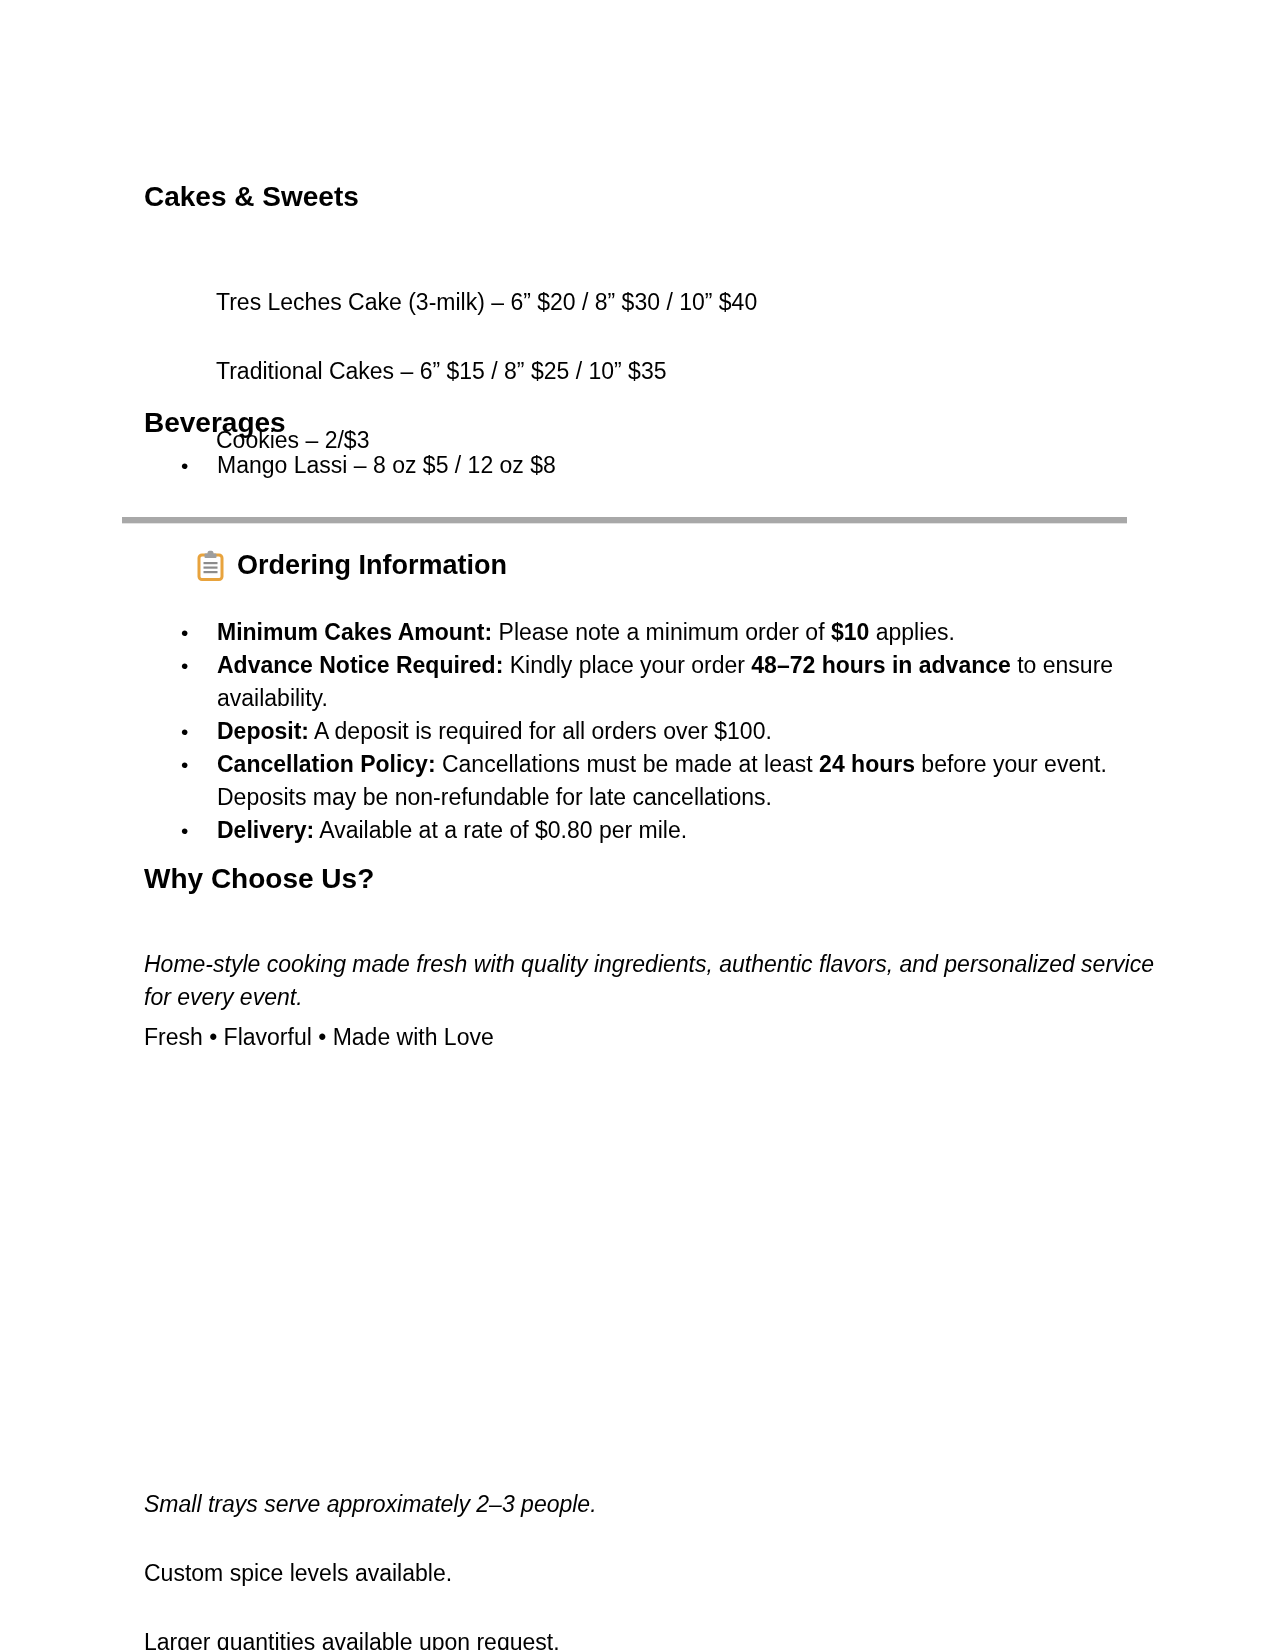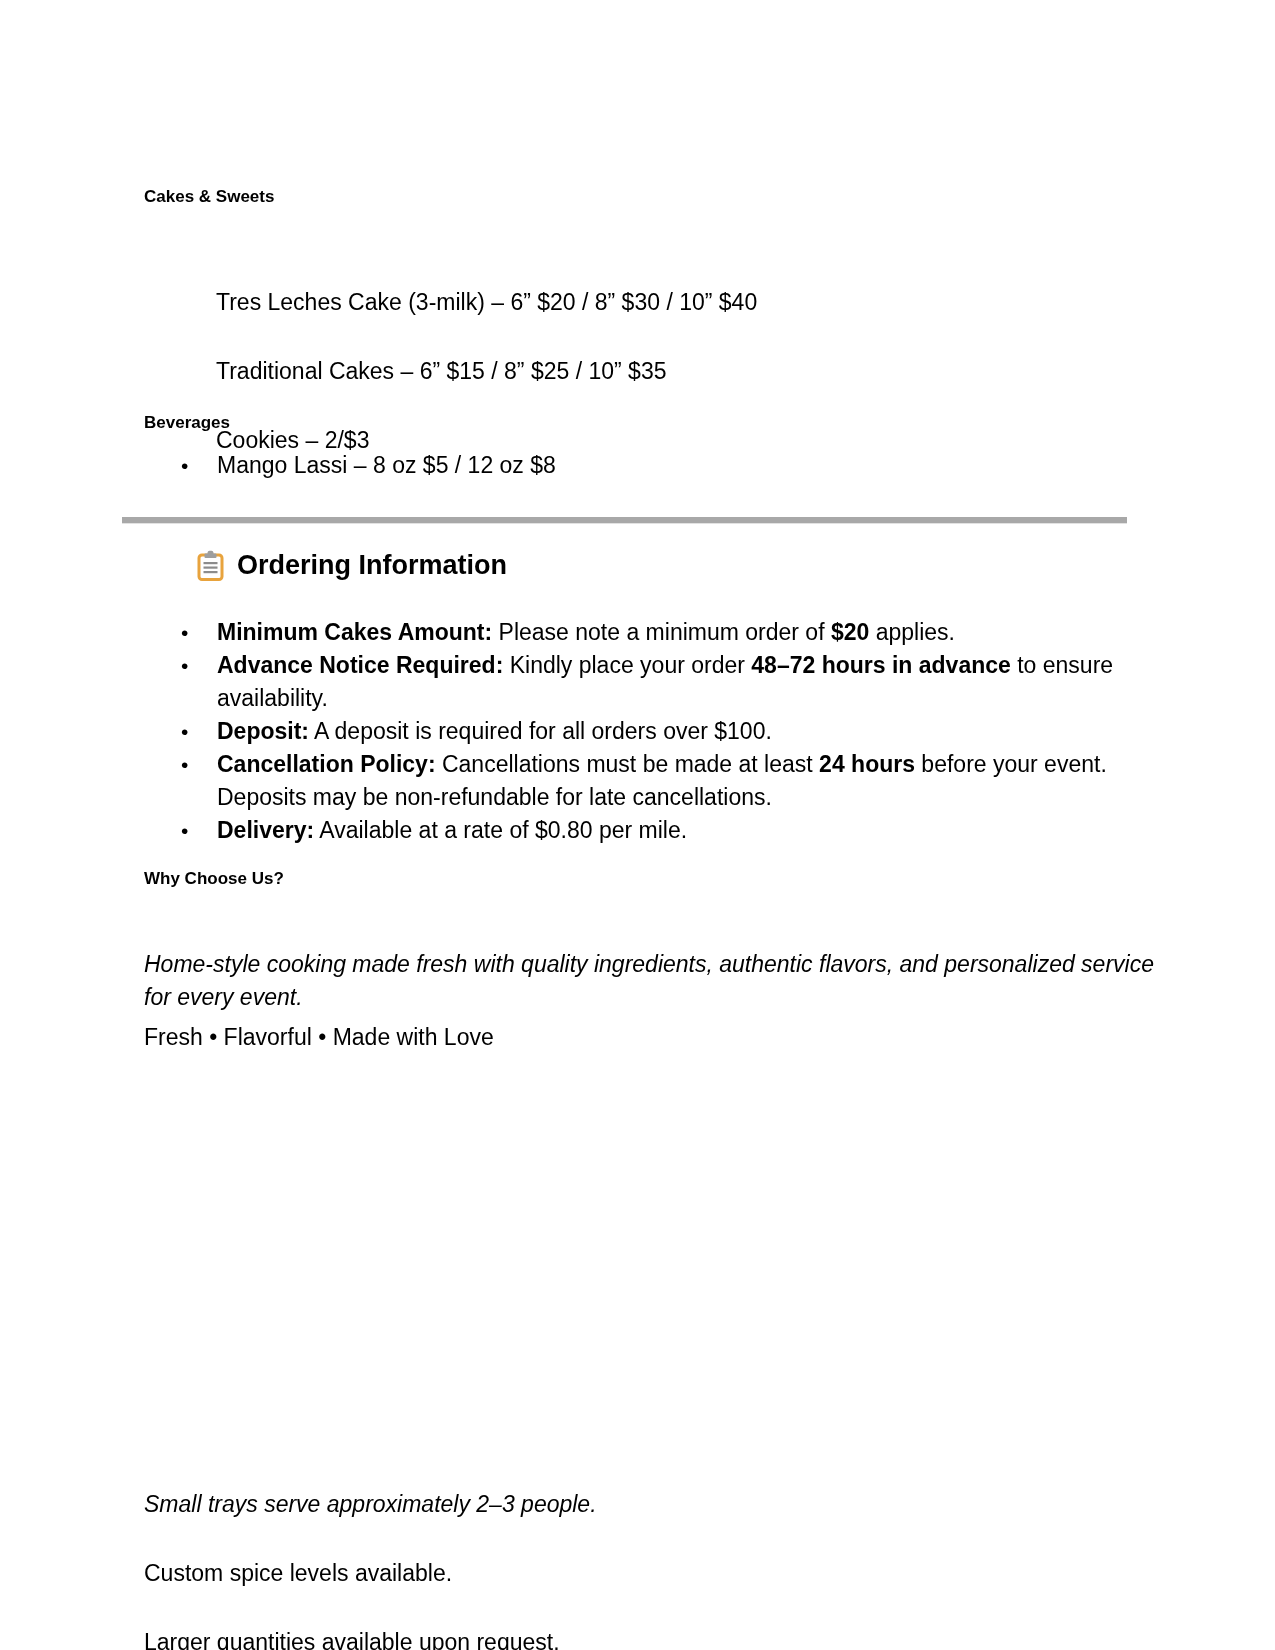--- a/index.html
+++ b/index.html
@@ -9,21 +9,21 @@
     width:1275px;
     height:1650px;
     background:#ffffff;
     font-family:"Liberation Sans","DejaVu Sans",sans-serif;
     font-size:23px;
     line-height:33px;
     color:#000000;
     overflow:hidden;
   }
   .abs{position:absolute;}
-  .h{font-weight:700;margin:0;font-size:17px;line-height:33px;}
+  .h{font-weight:700;margin:0;font-size:28px;line-height:33px;}
   .line{height:33px;white-space:nowrap;margin-top:36px;}
   .bullet-row{display:flex;align-items:flex-start;}
   .marker{
     display:inline-block;
     flex:0 0 36px;
     width:36px;
     font-size:21px;
     line-height:33px;
   }
   .btext{flex:1;}
@@ -78,21 +78,21 @@
       <rect x="6.5" y="12" width="14" height="2.2" fill="var(--icon-lines,#8c8c8c)"></rect>
       <rect x="6.5" y="16.5" width="14" height="2.2" fill="var(--icon-lines,#8c8c8c)"></rect>
       <rect x="6.5" y="21" width="14" height="2.2" fill="var(--icon-lines,#8c8c8c)"></rect>
     </svg>
     <span>Ordering Information</span>
   </div>
 
   <div class="olist abs" style="left:181px;top:616px">
     <div class="bullet-row">
       <span class="marker">•</span>
-      <span class="btext"><b>Minimum Cakes Amount:</b><span> Please note a minimum order of </span><b>$20</b><span> applies.</span></span>
+      <span class="btext"><b>Minimum Cakes Amount:</b><span> Please note a minimum order of </span><b>$10</b><span> applies.</span></span>
     </div>
     <div class="bullet-row">
       <span class="marker">•</span>
       <span class="btext"><b>Advance Notice Required:</b><span> Kindly place your order </span><b>48–72 hours in advance</b><span> to ensure availability.</span></span>
     </div>
     <div class="bullet-row">
       <span class="marker">•</span>
       <span class="btext"><b>Deposit:</b><span> A deposit is required for all orders over $100.</span></span>
     </div>
     <div class="bullet-row">

